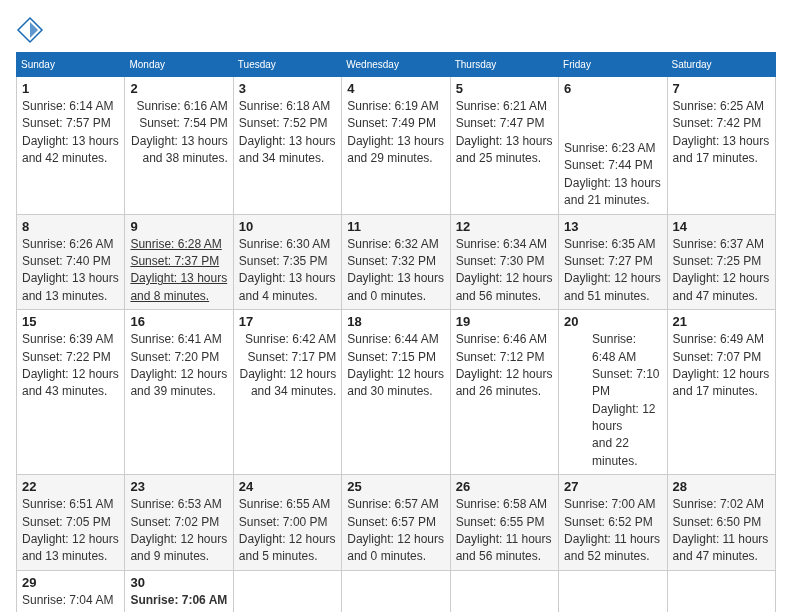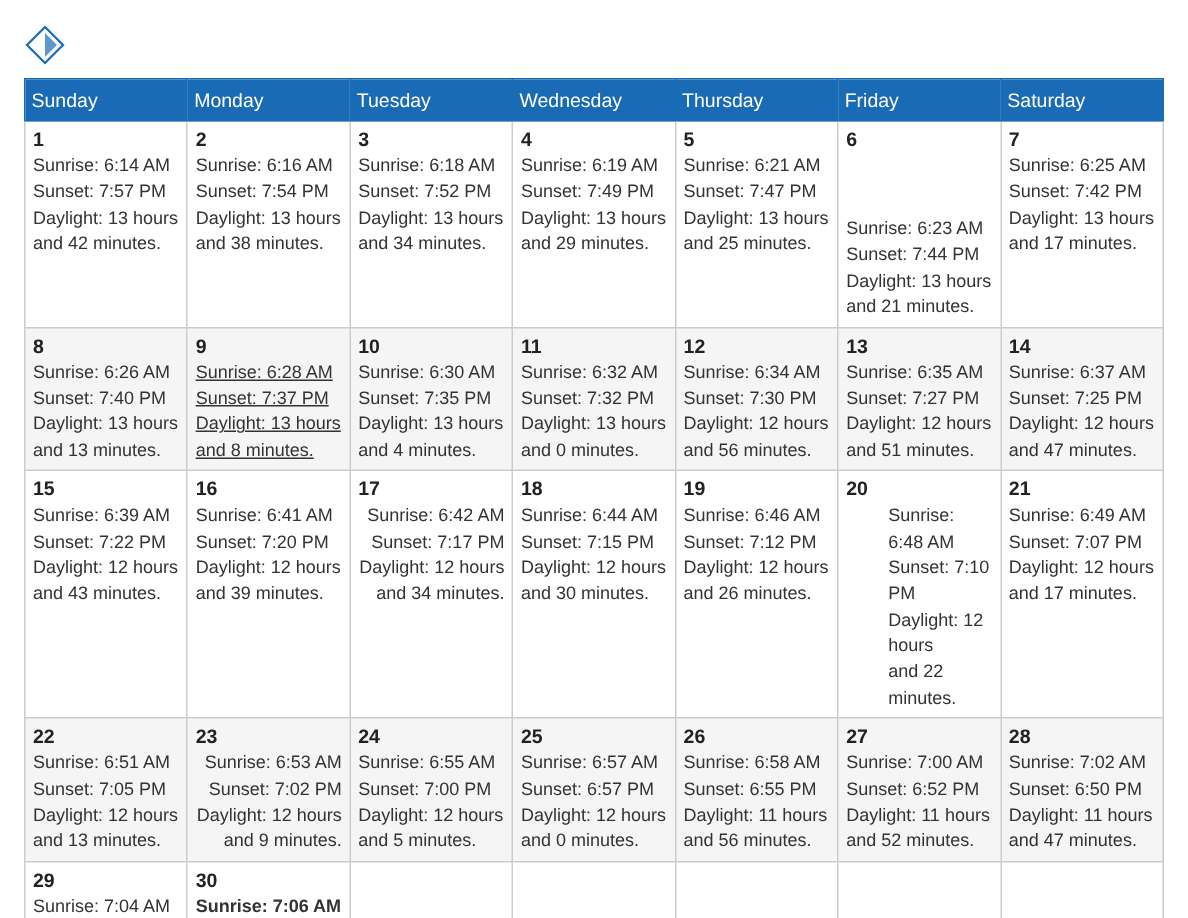--- a/index.html
+++ b/index.html
@@ -48,21 +48,21 @@
     .calendar {
       width: 100%;
       border-collapse: collapse;
       font-size: 11px;
     }
     .calendar th {
       background: #1a6bb5;
       color: #fff;
       padding: 6px 4px;
       text-align: left;
-      font-size: 13px;
+      font-size: 10px;
       font-weight: normal;
       border: 1px solid #1a6bb5;
     }
     .calendar td {
       border: 1px solid #ccc;
       vertical-align: top;
       padding: 4px 5px;
       width: 108px;
       min-height: 80px;
       background: #fff;
@@ -122,21 +122,21 @@
   <tr>
         <td>
           <span class="day-num">1</span>
           <div class="day-detail" style="white-space: pre-line;">Sunrise: 6:14 AM
 Sunset: 7:57 PM
 Daylight: 13 hours
 and 42 minutes.</div>
         </td>
         <td>
           <span class="day-num">2</span>
-          <div class="day-detail" style="white-space: pre-line;">Sunrise: 6:16 AM
+          <div class="day-detail" style="white-space: pre-line; text-align: right;">Sunrise: 6:16 AM
 Sunset: 7:54 PM
 Daylight: 13 hours
 and 38 minutes.</div>
         </td>
         <td>
           <span class="day-num">3</span>
           <div class="day-detail" style="white-space: pre-line;">Sunrise: 6:18 AM
 Sunset: 7:52 PM
 Daylight: 13 hours
 and 34 minutes.</div>
@@ -275,21 +275,21 @@
       <tr>
         <td>
           <span class="day-num">22</span>
           <div class="day-detail" style="white-space: pre-line;">Sunrise: 6:51 AM
 Sunset: 7:05 PM
 Daylight: 12 hours
 and 13 minutes.</div>
         </td>
         <td>
           <span class="day-num">23</span>
-          <div class="day-detail" style="white-space: pre-line; text-align: right;">Sunrise: 6:53 AM
+          <div class="day-detail" style="white-space: pre-line;">Sunrise: 6:53 AM
 Sunset: 7:02 PM
 Daylight: 12 hours
 and 9 minutes.</div>
         </td>
         <td>
           <span class="day-num">24</span>
           <div class="day-detail" style="white-space: pre-line;">Sunrise: 6:55 AM
 Sunset: 7:00 PM
 Daylight: 12 hours
 and 5 minutes.</div>

